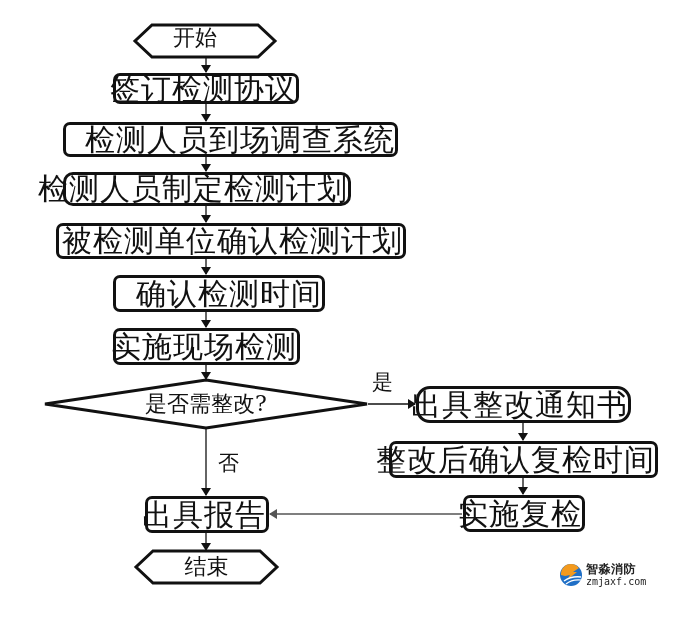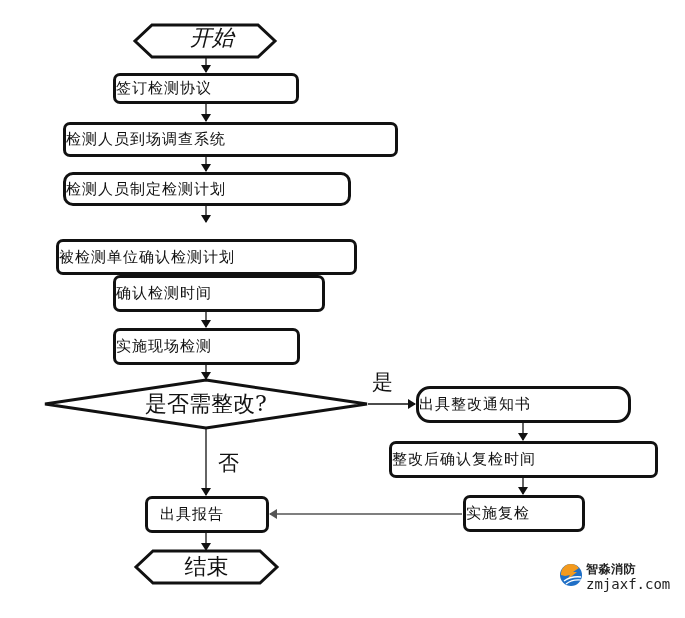--- a/index.html
+++ b/index.html
@@ -2,33 +2,33 @@
 <html><head>
   <meta charset="utf-8">
   <style>
     html, body { margin: 0; padding: 0; background: #ffffff; }
     body { width: 685px; height: 618px; position: relative; overflow: hidden;
            font-family: "DejaVu Serif", "Liberation Serif", serif; color: #111; }
     #diagram { position: absolute; left: 0; top: 0; }
     .node {
       position: absolute; box-sizing: border-box;
       border: 3px solid #111; border-radius: 7px; background: #fff;
-      display: flex; align-items: center; justify-content: flex-start;
-      font-size: 15px; letter-spacing: 1px; white-space: nowrap; line-height: 1;
+      display: flex; align-items: center; justify-content: flex-end;
+      font-size: 30px; letter-spacing: 1px; white-space: nowrap; line-height: 1;
     }
     .label-abs {
       position: absolute; font-size: 22px; line-height: 1; white-space: nowrap;
       display: flex; align-items: center; justify-content: center;
     }
     .edge-label { position: absolute; font-size: 21px; line-height: 1; }
     .watermark { position: absolute; left: 559px; top: 561px; width: 100px; height: 30px; }
     .wm-logo { position: absolute; left: 0; top: 2px; width: 24px; height: 24px; }
     .wm-name { position: absolute; left: 27px; top: 0px; font-size: 12px; font-weight: bold;
                font-family: "DejaVu Sans", sans-serif; color: #222; letter-spacing: 0.5px; }
-    .wm-url { position: absolute; left: 27px; top: 15px; font-size: 14px;
+    .wm-url { position: absolute; left: 27px; top: 15px; font-size: 10px;
               font-family: "DejaVu Sans Mono", monospace; color: #222; }
   </style>
 </head>
 <body>
 
 <svg id="diagram" width="685" height="618" viewBox="0 0 685 618">
   <defs>
     <marker id="arr" markerWidth="8" markerHeight="10" refX="7" refY="5" orient="auto" markerUnits="userSpaceOnUse">
       <path d="M0,0 L8,5 L0,10 z" fill="#111"></path>
     </marker>
@@ -55,34 +55,34 @@
     <line x1="206" y1="533" x2="206" y2="550" marker-end="url(#arr)"></line>
 
     <line x1="368" y1="404" x2="415" y2="404" marker-end="url(#arr)"></line>
     <line x1="523" y1="423" x2="523" y2="440" marker-end="url(#arr)"></line>
     <line x1="523" y1="478" x2="523" y2="494" marker-end="url(#arr)"></line>
   </g>
 
   <line x1="462" y1="514" x2="270" y2="514" stroke="#555" stroke-width="1.6" marker-end="url(#arrg)"></line>
 </svg>
 
-<div class="label-abs" style="left:142px;top:25px;width:140px;height:25px;font-style:italic;">
+<div class="label-abs" style="left:125px;top:25px;width:140px;height:25px;">
   <span>开始</span>
 </div>
 
 <div class="node" style="left:113px;top:73px;width:186px;height:31px;">
   <span>签订检测协议</span>
 </div>
 <div class="node" style="left:63px;top:122px;width:335px;height:35px;">
   <span>检测人员到场调查系统</span>
 </div>
 <div class="node" style="left:63px;top:172px;width:288px;height:34px;border-radius:10px;">
   <span>检测人员制定检测计划</span>
 </div>
-<div class="node" style="left:56px;top:223px;width:301px;height:36px;margin-top:16px;">
+<div class="node" style="left:56px;top:223px;width:350px;height:36px;">
   <span>被检测单位确认检测计划</span>
 </div>
 <div class="node" style="left:113px;top:275px;width:212px;height:37px;">
   <span>确认检测时间</span>
 </div>
 <div class="node" style="left:113px;top:328px;width:187px;height:37px;">
   <span>实施现场检测</span>
 </div>
 
 <div class="label-abs" style="left:106px;top:390px;width:200px;height:28px;">

